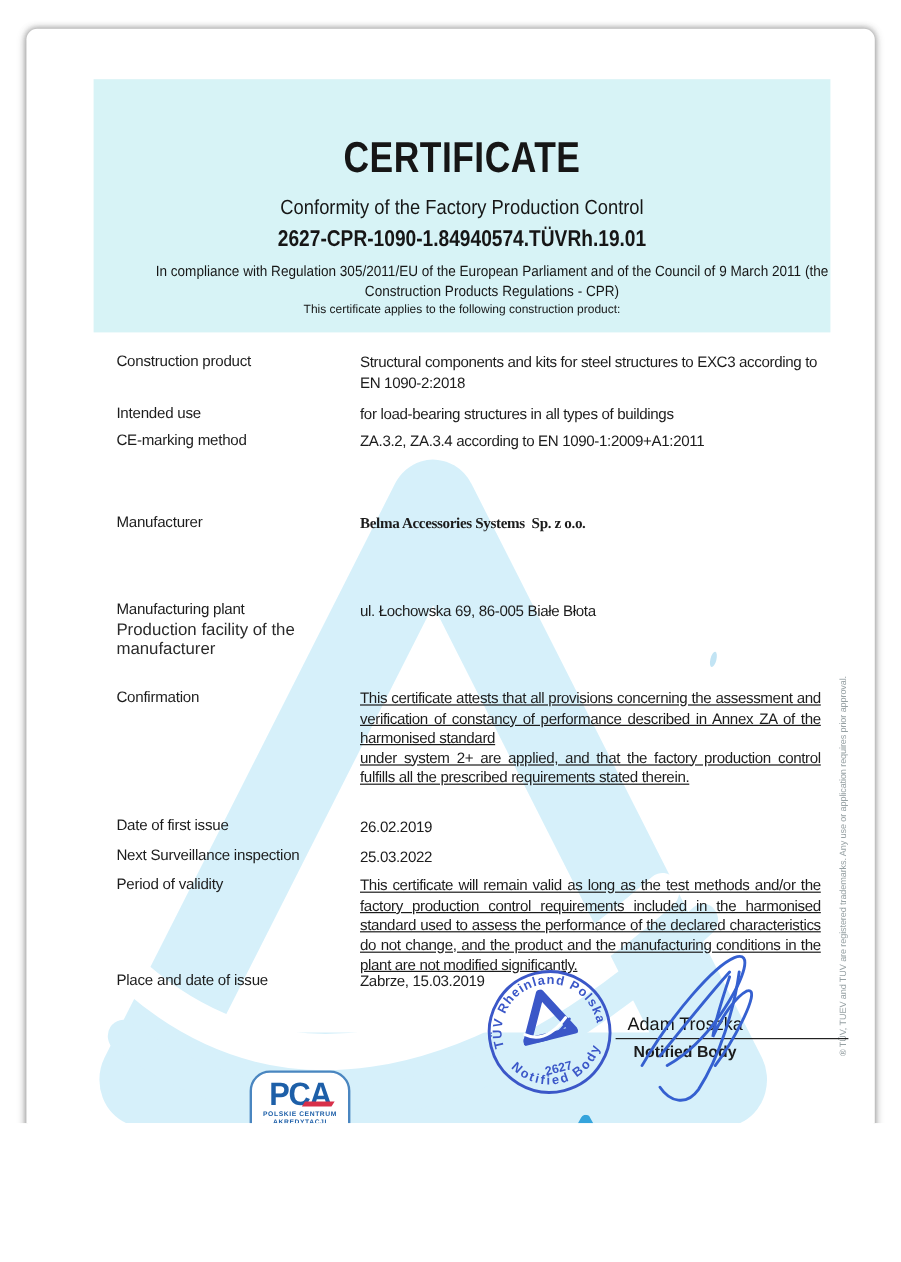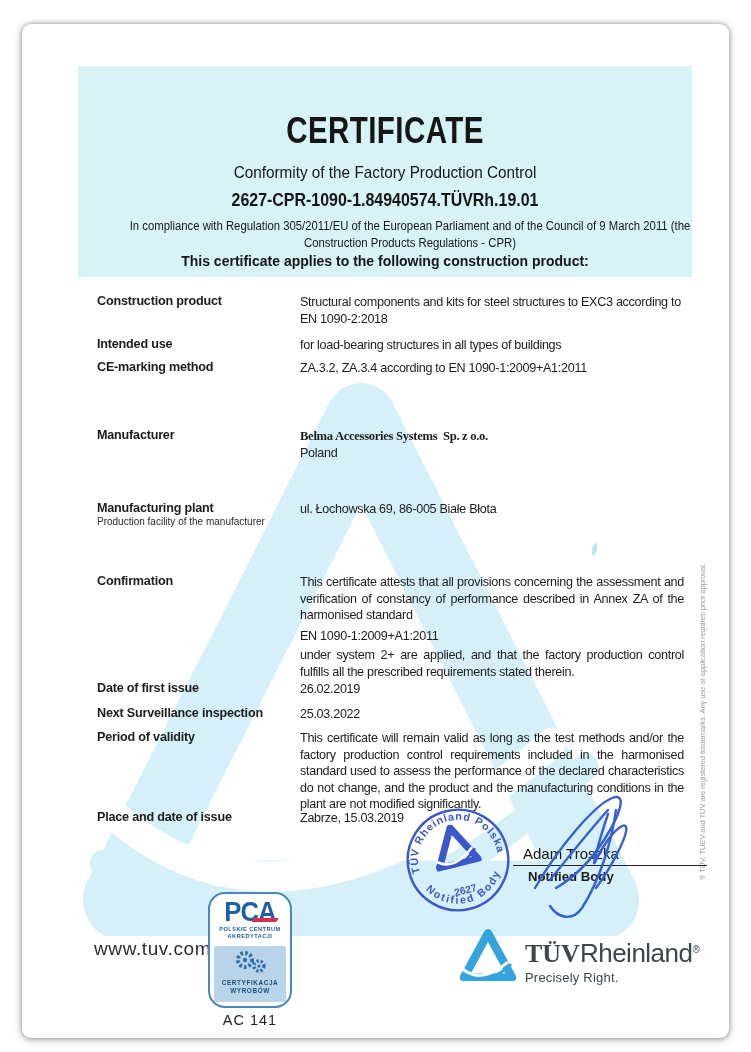--- a/index.html
+++ b/index.html
@@ -2,40 +2,40 @@
 <html style="--band: #d7f3f6; --watermark: #cfeefa; --stamp-ink: #3b57c8; --signature-ink: #3560d0; --tuv-blue: #35a4dc; --brand-text: #3d464b; --pca-blue: #1d5fa8; --pca-red: #d8304a;"><head>
 <meta charset="utf-8">
 <style>
   :root{
     --band:#d7f3f6; --watermark:#cfeefa; --stamp-ink:#3b57c8; --signature-ink:#3560d0;
     --tuv-blue:#35a4dc; --brand-text:#3d464b; --pca-blue:#1d5fa8; --pca-red:#d8304a;
   }
   *{margin:0;padding:0;box-sizing:border-box;}
   html,body{background:#fff;}
   body{font-family:"Liberation Sans","DejaVu Sans",sans-serif;color:#1c1c1c;}
-  .canvas{position:relative;width:751px;height:1052px;background:#fff;overflow:hidden;}
+  .canvas{position:relative;width:751px;height:936px;background:#fff;overflow:hidden;}
   .page{position:absolute;left:22px;top:24px;width:707px;height:1014px;background:#fff;
         border-radius:9px;box-shadow:0 0 5px rgba(80,80,80,.55),0 2px 8px rgba(90,90,90,.35);}
   
   .band{position:absolute;left:56px;top:42px;width:614px;height:211px;background:var(--band);z-index:1;}
   .band > div{position:absolute;width:100%;text-align:center;color:#161616;}
   .cert-title{top:44px;font-size:36px;font-weight:700;letter-spacing:.5px;transform:scaleX(.82);}
   .cert-subtitle{top:97px;font-size:17px;transform:scaleX(.9);}
   .cert-number{top:123px;font-size:19px;font-weight:700;transform:scaleX(.84);}
   .cert-comp{top:152px;font-size:12.3px;line-height:16.5px;margin-left:25px;}
   .cert-comp span{display:block;white-space:nowrap;transform:scaleX(.92);}
-  .cert-applies{top:187px;font-size:14px;font-weight:bold;}
+  .cert-applies{top:187px;font-size:10px;}
   
   .watermark{position:absolute;left:58px;top:356px;width:562px;height:556px;z-index:0;opacity:.85;}
   
   .row{position:absolute;left:75px;width:586px;z-index:2;font-size:12.6px;}
-  .lbl{position:absolute;left:0;top:0;width:200px;font-weight:700;letter-spacing:-.2px;}
-  .sublbl{position:absolute;left:0;top:15px;width:200px;font-size:10px;font-weight:400;color:#2a2a2a;}
+  .lbl{position:absolute;left:0;top:0;width:200px;font-weight:400;letter-spacing:-.2px;}
+  .sublbl{position:absolute;left:0;top:15px;width:200px;font-size:14px;font-weight:400;color:#2a2a2a;}
   .val{position:absolute;left:203px;top:0;width:384px;line-height:16.5px;letter-spacing:-.3px;}
-  .just{text-align:justify;}
+  .just{text-align:justify;text-decoration:underline;}
   .addr{white-space:pre-wrap;}
   .b{font-weight:700;font-family:Liberation Serif, serif;}
   .std{margin:4px 0 3px 0;}
   
   .stamp{position:absolute;left:382px;top:782px;width:108px;height:108px;z-index:4;transform:rotate(-14deg);}
   
   .sig-svg{position:absolute;left:468px;top:746px;width:230px;height:150px;z-index:5;}
   .sig-name{position:absolute;left:501px;top:821px;font-size:15px;z-index:3;color:#161616;}
   .sig-line{position:absolute;left:491px;top:841px;width:194px;border-top:1.6px solid #222;z-index:3;}
   .sig-role{position:absolute;left:506px;top:845px;font-size:13.2px;font-weight:700;z-index:3;}
@@ -110,35 +110,33 @@
 
     <div class="row" style="top:336px">
       <div class="lbl">CE-marking method</div>
       <div class="val">ZA.3.2, ZA.3.4 according to EN 1090-1:2009+A1:2011</div>
     </div>
 
     <div class="row" style="top:404px">
       <div class="lbl">Manufacturer</div>
       <div class="val">
         <div class="b addr">Belma Accessories Systems  Sp. z o.o.</div>
-        <div>Poland</div>
       </div>
     </div>
 
     <div class="row" style="top:477px">
       <div class="lbl">Manufacturing plant</div>
       <div class="sublbl">Production facility of the manufacturer</div>
       <div class="val">ul. Łochowska 69, 86-005 Białe Błota</div>
     </div>
 
     <div class="row" style="top:550px">
       <div class="lbl">Confirmation</div>
       <div class="val">
         <div class="just">This certificate attests that all provisions concerning the assessment and verification of constancy of performance described in Annex ZA of the harmonised standard</div>
-        <div class="std">EN 1090-1:2009+A1:2011</div>
         <div class="just">under system 2+ are applied, and that the factory production control fulfills all the prescribed requirements stated therein.</div>
       </div>
     </div>
 
     <div class="row" style="top:657px">
       <div class="lbl">Date of first issue</div>
       <div class="val">26.02.2019</div>
     </div>
 
     <div class="row" style="top:682px">

